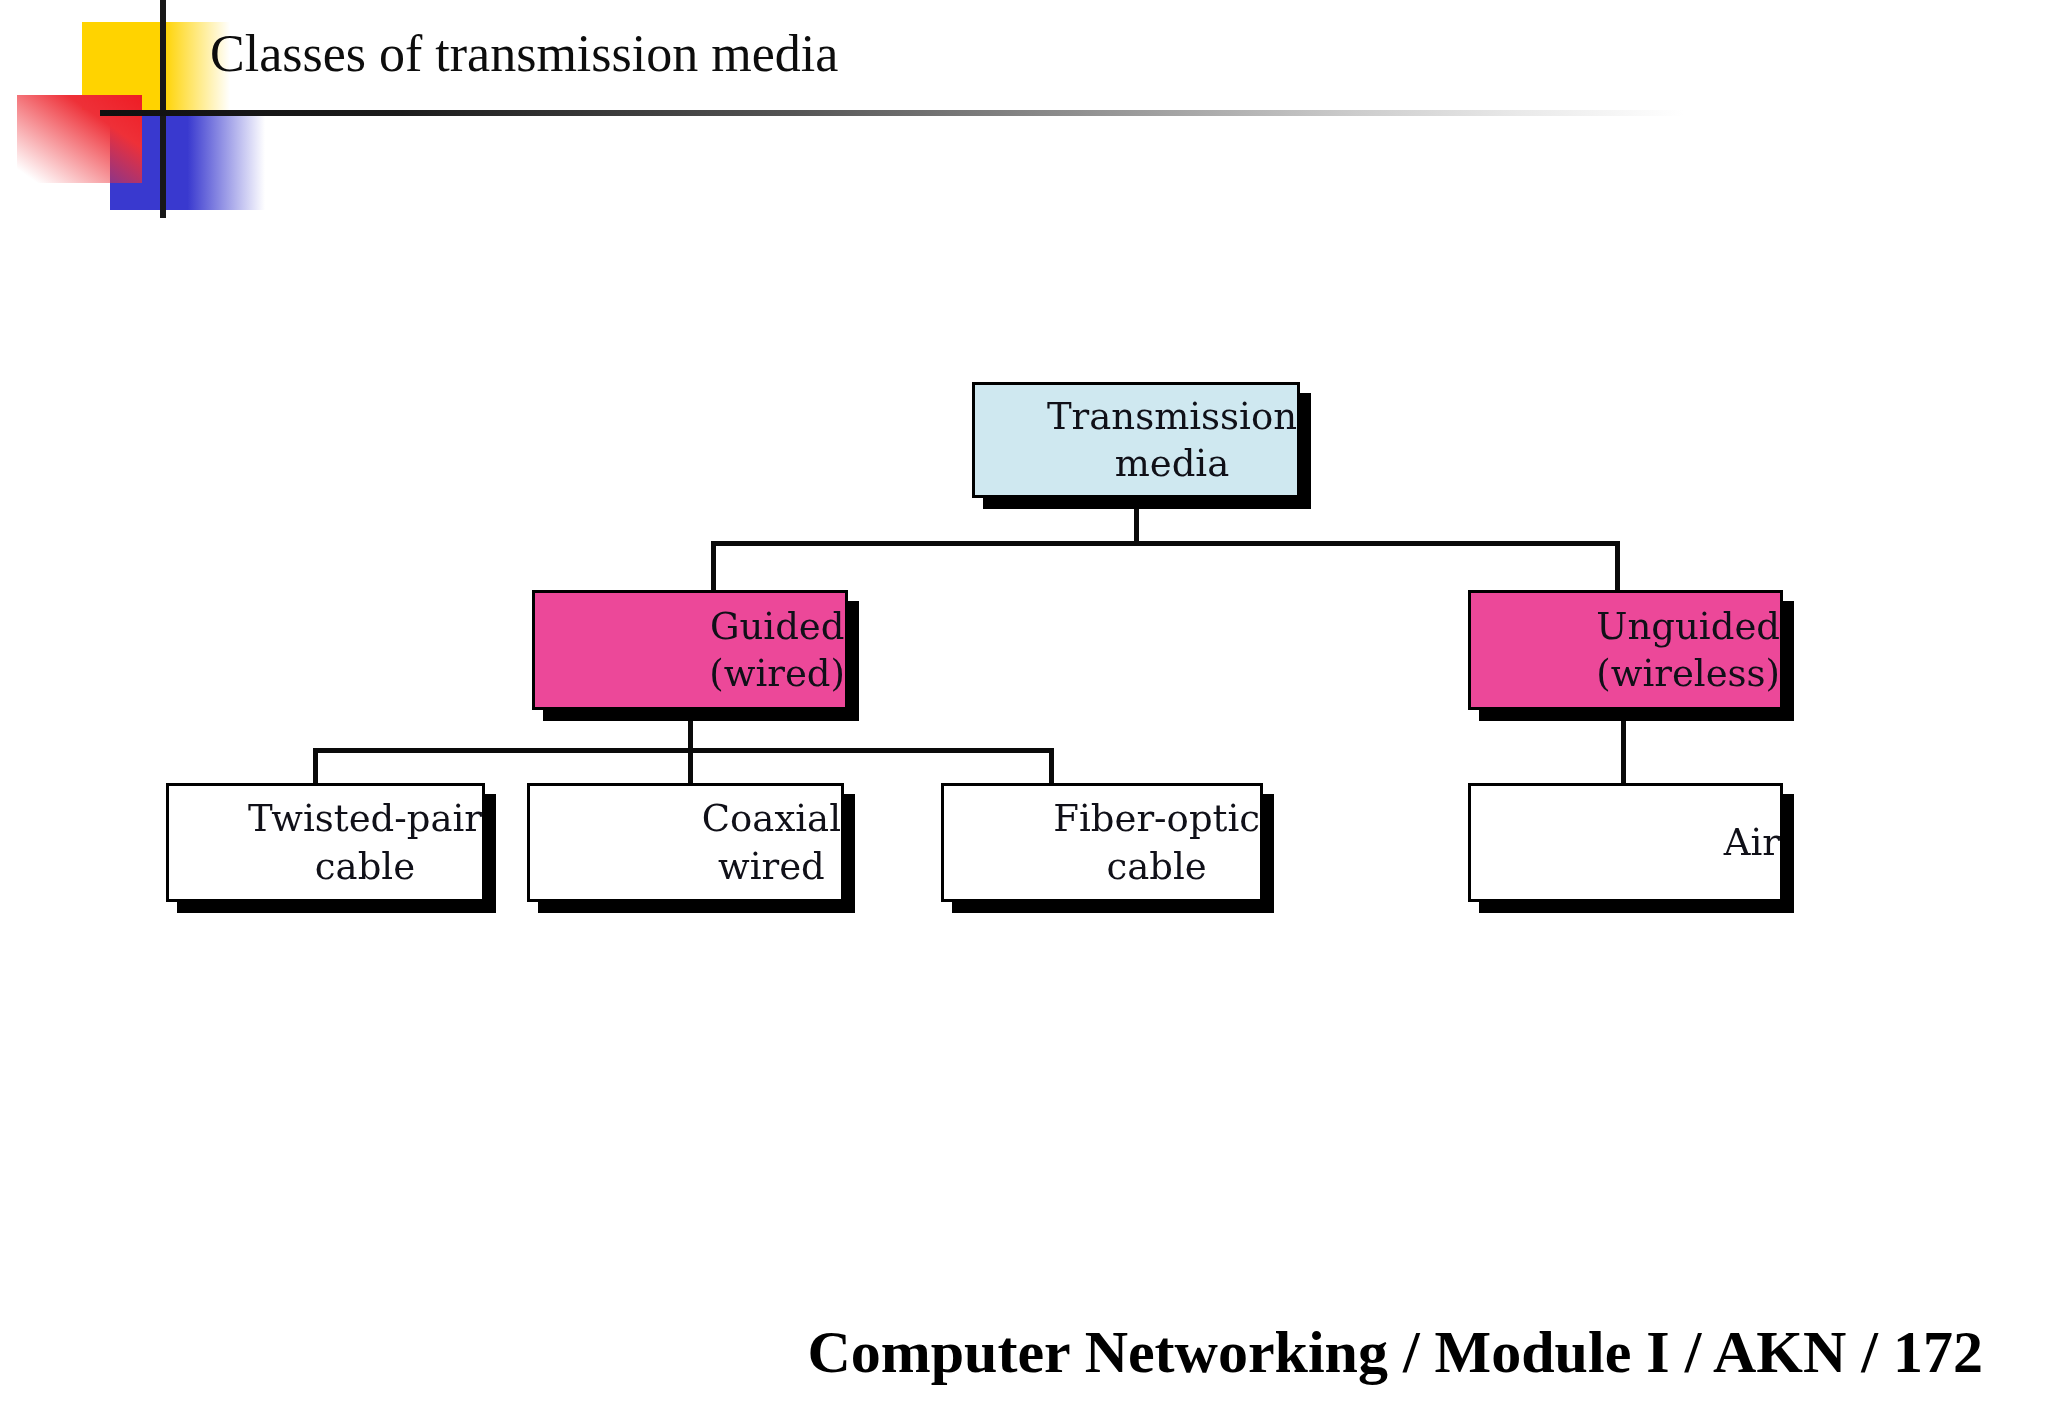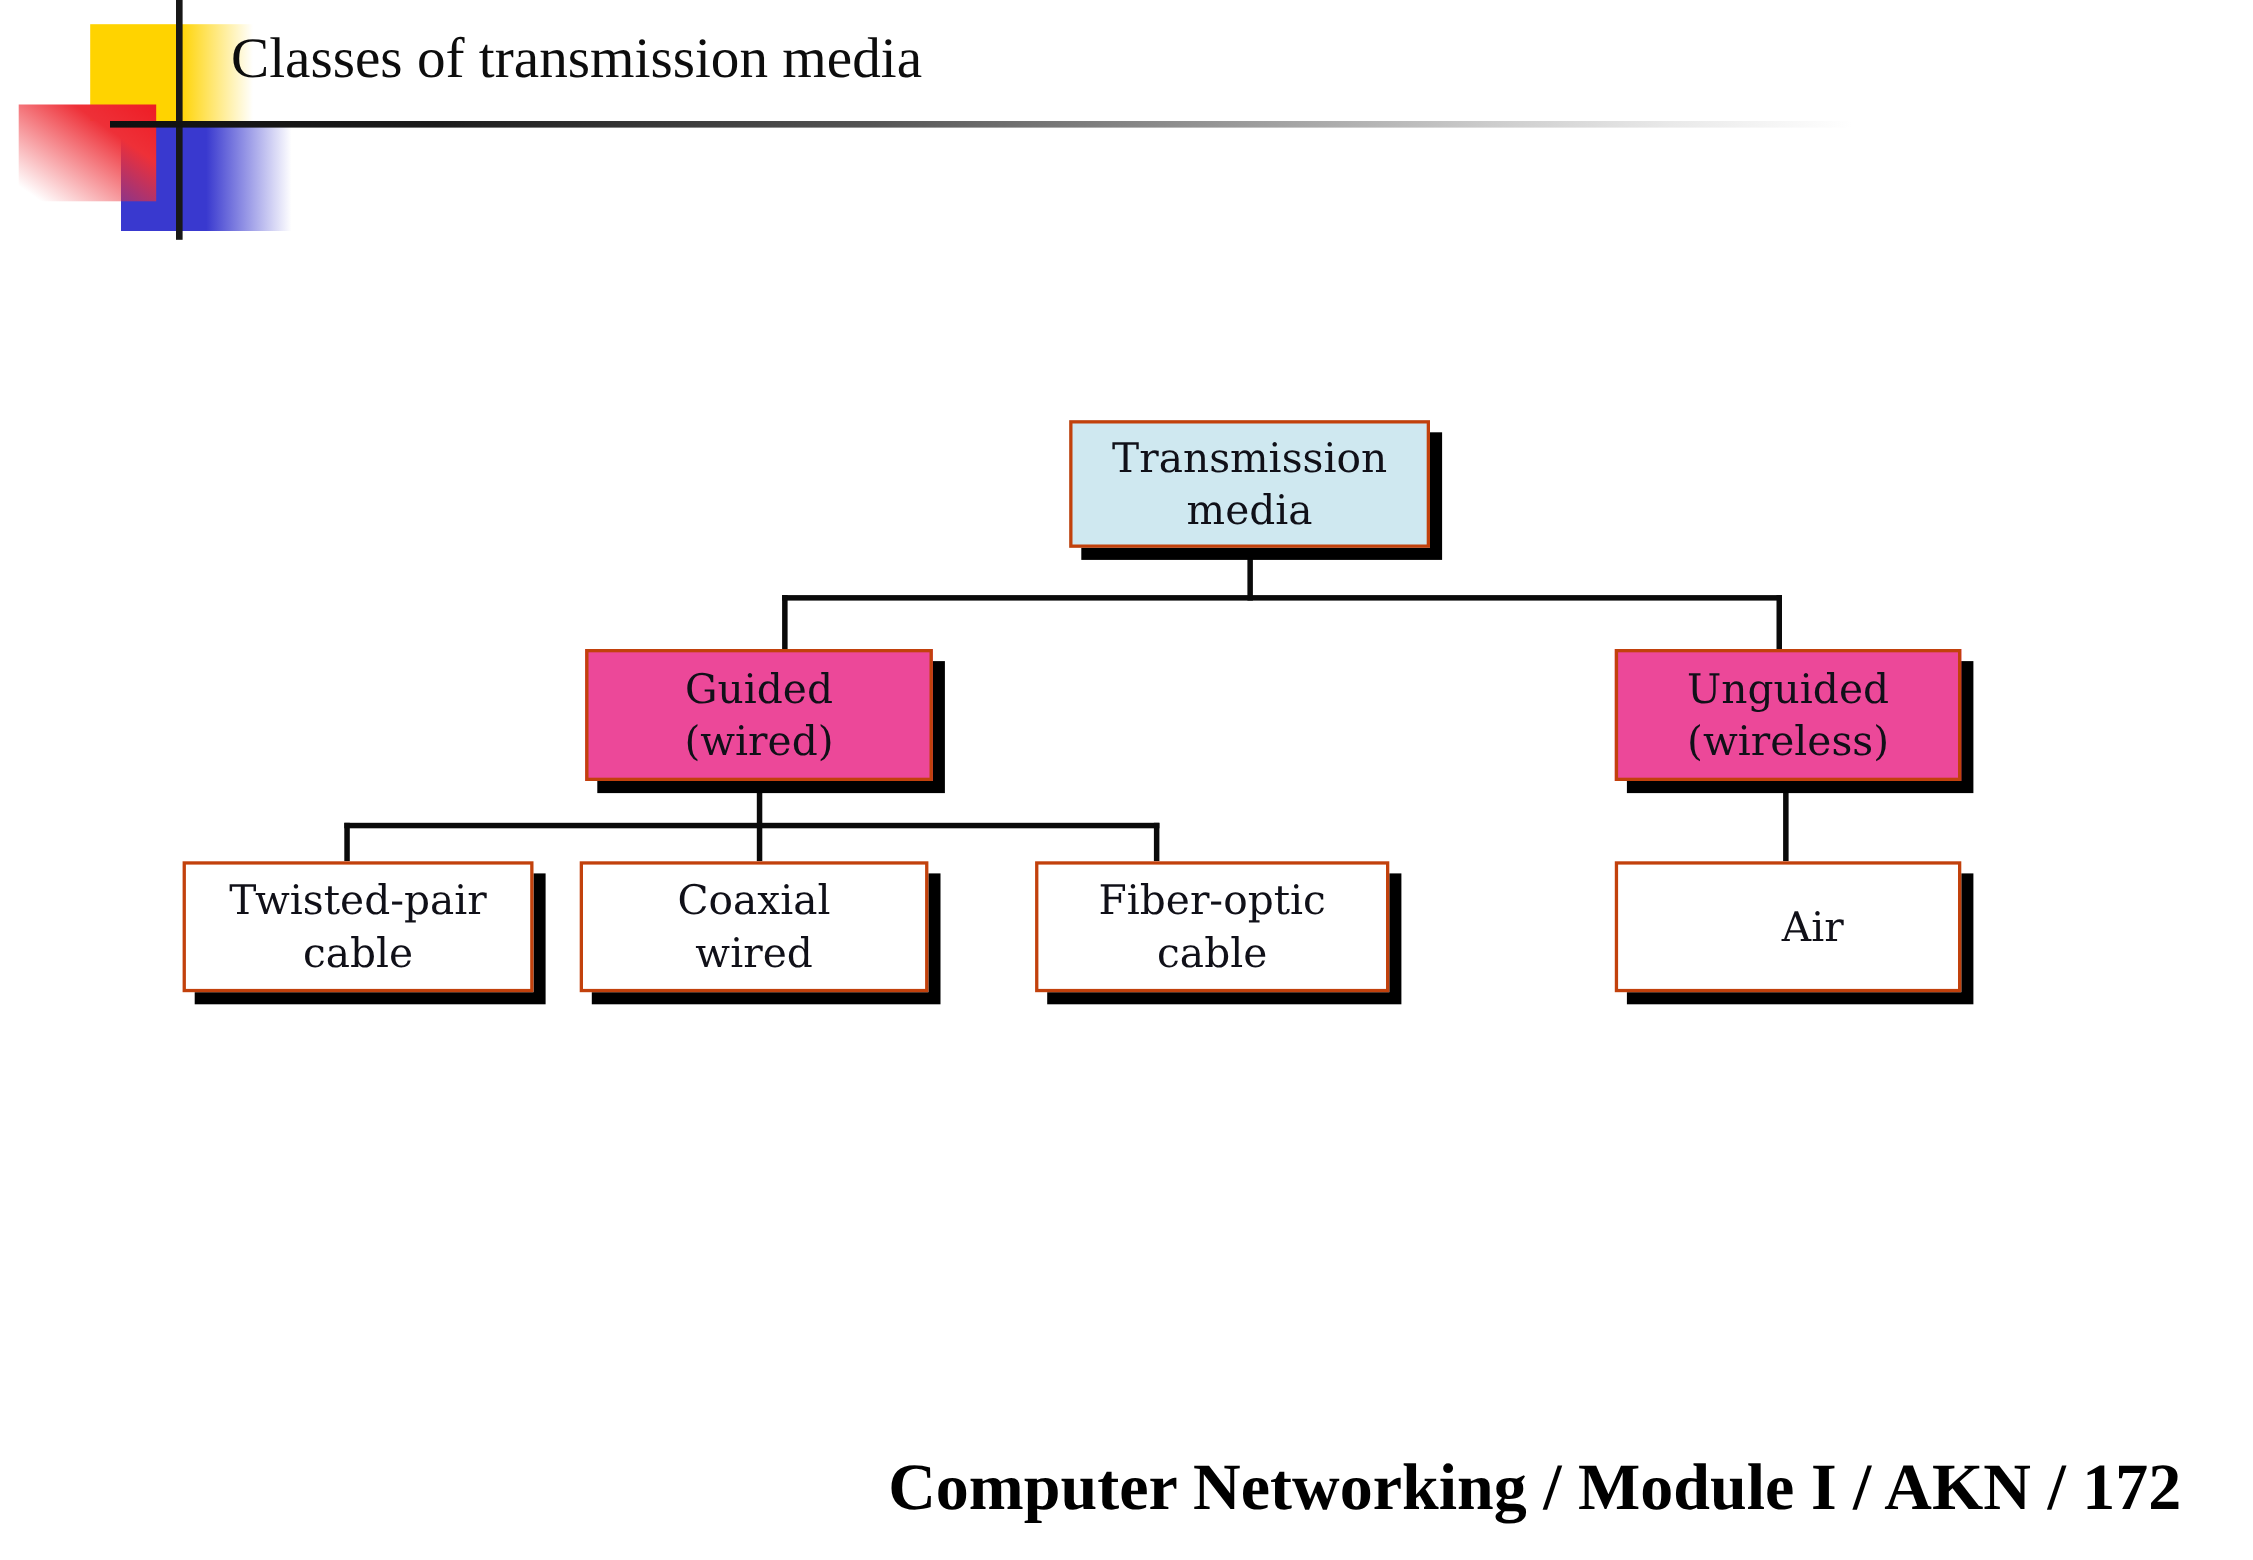--- a/index.html
+++ b/index.html
@@ -53,23 +53,23 @@
     font-weight: bold; font-size: 60px; color: #000000;
     text-align: right; white-space: nowrap;
   }
 
   
   .conn { position: absolute; background: #0a0a0a; z-index: 1; }
 
   .node {
     position: absolute; z-index: 2;
     box-sizing: border-box;
-    border: 3px solid #c2410c;
+    border: 3px solid #000000;
     box-shadow: 11px 11px 0 #000000;
-    display: flex; align-items: center; justify-content: center;
+    display: flex; align-items: center; justify-content: flex-end;
     text-align: center;
   }
   .node .label {
     font-family: "DejaVu Serif", serif;
     font-size: 37px; line-height: 1.28; color: #101018;
     white-space: pre-line;
   }
   .fill-root  { background: #cfe8f0; }
   .fill-mid   { background: #ec4899; }
   .fill-leaf  { background: #ffffff; }

